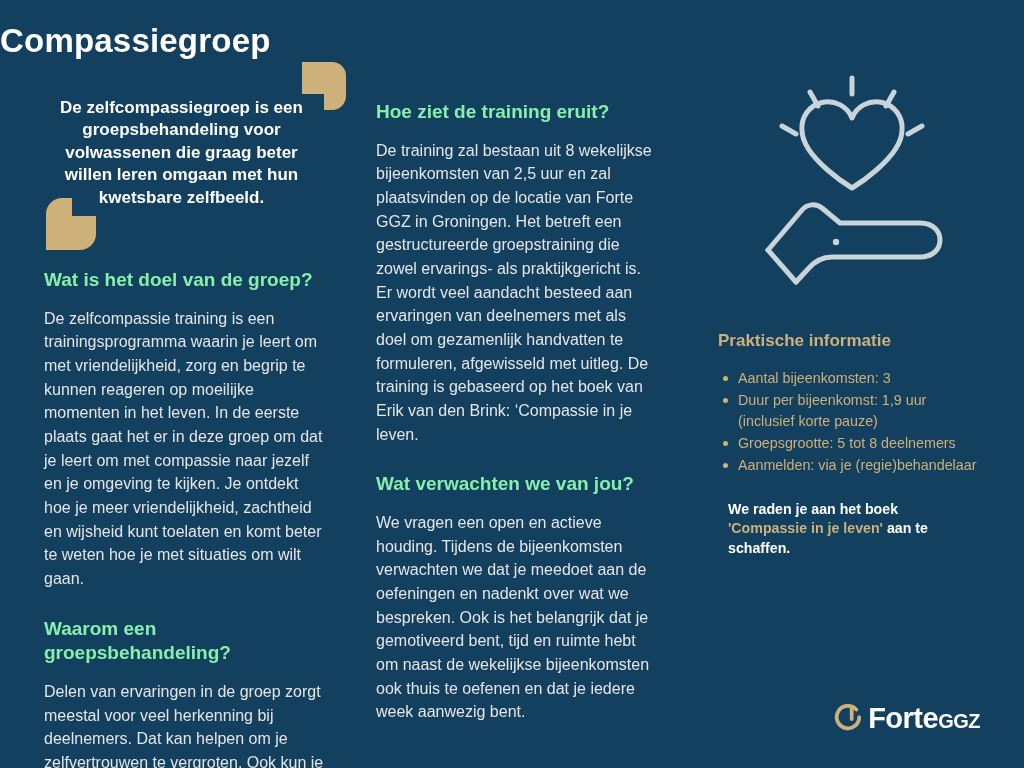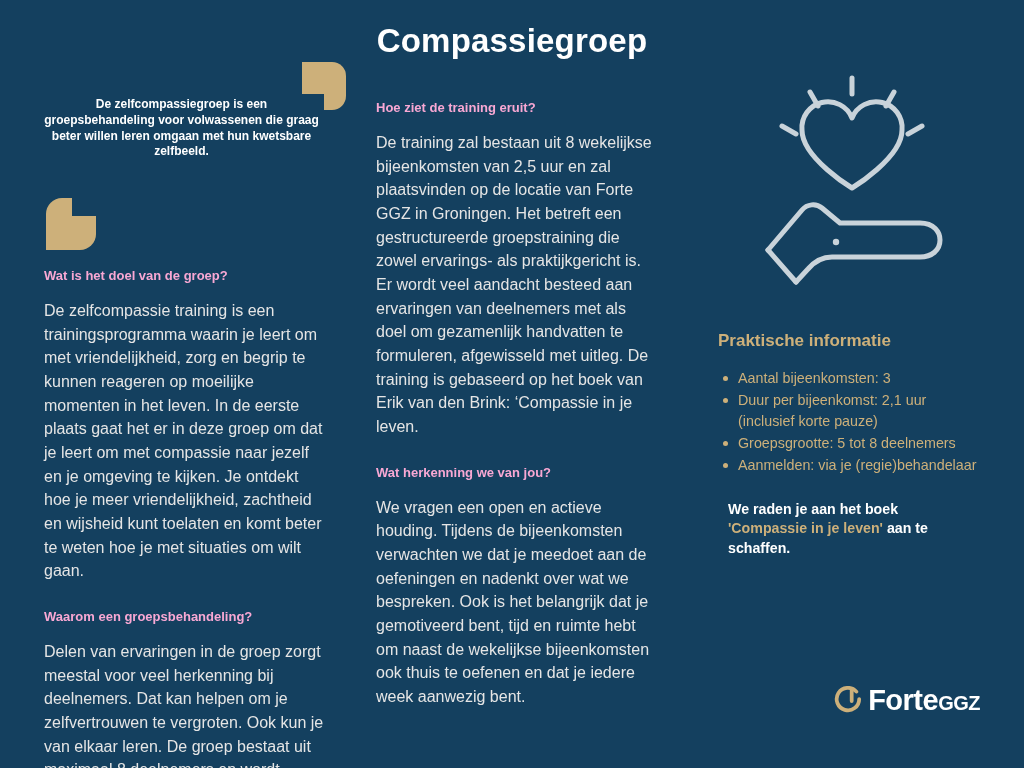--- a/index.html
+++ b/index.html
@@ -13,21 +13,21 @@
     overflow: hidden;
     position: relative;
   }
   .page { position: relative; width: 1024px; height: 768px; }
 
   .title {
     position: absolute;
     top: 22px;
     left: 0;
     width: 1024px;
-    text-align: center;
+    text-align: left;
     font-size: 33px;
     font-weight: bold;
     color: #ffffff;
     letter-spacing: 0.2px;
   }
 
   
   .quote-shape-top {
     position: absolute;
     left: 302px;
@@ -61,21 +61,21 @@
     width: 24px; height: 18px;
     background: #14405f;
   }
 
   .lead {
     position: absolute;
     left: 44px;
     top: 97px;
     width: 275px;
     text-align: center;
-    font-size: 12px;
+    font-size: 17px;
     font-weight: bold;
     line-height: 1.32;
     color: #ffffff;
   }
 
   .col-left {
     position: absolute;
     left: 44px;
     top: 268px;
     width: 280px;
@@ -88,23 +88,23 @@
   }
   .col-right {
     position: absolute;
     left: 718px;
     top: 330px;
     width: 268px;
   }
 
   h2.section {
     margin: 0 0 14px 0;
-    font-size: 13px;
-    font-weight: bold;
-    color: #f9a8d4;
+    font-size: 19px;
+    font-weight: bold;
+    color: #86efac;
     line-height: 1.3;
   }
   h2.section.big {
     font-size: 17px;
     color: #cdb07a;
     margin-bottom: 16px;
   }
   p.body {
     margin: 0 0 26px 0;
     font-size: 16px;
@@ -153,21 +153,21 @@
     position: absolute;
     left: 744px;
     top: 60px;
     width: 230px;
     height: 230px;
   }
 
   .logo {
     position: absolute;
     right: 44px;
-    bottom: 51px;
+    bottom: 33px;
     display: flex;
     align-items: center;
     gap: 6px;
   }
   .logo-mark { width: 30px; height: 30px; }
   .logo-text {
     font-size: 29px;
     font-weight: bold;
     color: #ffffff;
     letter-spacing: -0.5px;
@@ -189,21 +189,21 @@
   <div class="col-left">
     <h2 class="section">Wat is het doel van de groep?</h2>
     <p class="body">De zelfcompassie training is een trainingsprogramma waarin je leert om met vriendelijkheid, zorg en begrip te kunnen reageren op moeilijke momenten in het leven. In de eerste plaats gaat het er in deze groep om dat je leert om met compassie naar jezelf en je omgeving te kijken. Je ontdekt hoe je meer vriendelijkheid, zachtheid en wijsheid kunt toelaten en komt beter te weten hoe je met situaties om wilt gaan.</p>
     <h2 class="section">Waarom een groepsbehandeling?</h2>
     <p class="body">Delen van ervaringen in de groep zorgt meestal voor veel herkenning bij deelnemers. Dat kan helpen om je zelfvertrouwen te vergroten. Ook kun je van elkaar leren. De groep bestaat uit maximaal 8 deelnemers en wordt gegeven door 2 behandelaren.</p>
   </div>
 
   <div class="col-mid">
     <h2 class="section">Hoe ziet de training eruit?</h2>
     <p class="body">De training zal bestaan uit 8 wekelijkse bijeenkomsten van 2,5 uur en zal plaatsvinden op de locatie van Forte GGZ in Groningen. Het betreft een gestructureerde groepstraining die zowel ervarings- als praktijkgericht is. Er wordt veel aandacht besteed aan ervaringen van deelnemers met als doel om gezamenlijk handvatten te formuleren, afgewisseld met uitleg. De training is gebaseerd op het boek van Erik van den Brink: ‘Compassie in je leven.</p>
-    <h2 class="section">Wat herkenning we van jou?</h2>
+    <h2 class="section">Wat verwachten we van jou?</h2>
     <p class="body">We vragen een open en actieve houding. Tijdens de bijeenkomsten verwachten we dat je meedoet aan de oefeningen en nadenkt over wat we bespreken. Ook is het belangrijk dat je gemotiveerd bent, tijd en ruimte hebt om naast de wekelijkse bijeenkomsten ook thuis te oefenen en dat je iedere week aanwezig bent.</p>
   </div>
 
   <svg class="hand-illustration" viewBox="0 0 230 230" aria-hidden="true">
     <g fill="none" stroke="#c9d3da" stroke-width="5" stroke-linecap="round" stroke-linejoin="round">
 
       <line x1="108" y1="18" x2="108" y2="34"></line>
       <line x1="66" y1="32" x2="74" y2="46"></line>
       <line x1="150" y1="32" x2="142" y2="46"></line>
       <line x1="38" y1="66" x2="52" y2="74"></line>
@@ -227,21 +227,21 @@
                L 52 222"></path>
       <path d="M24 190 L 52 222"></path>
       <circle cx="92" cy="182" r="3.2" fill="#c9d3da" stroke="none"></circle>
     </g>
   </svg>
 
   <div class="col-right">
     <h2 class="section big">Praktische informatie</h2>
     <ul class="info">
       <li>Aantal bijeenkomsten: 3</li>
-      <li>Duur per bijeenkomst: 2,1 uur (inclusief korte pauze)</li>
+      <li>Duur per bijeenkomst: 1,9 uur (inclusief korte pauze)</li>
       <li>Groepsgrootte: 5 tot 8 deelnemers</li>
       <li>Aanmelden: via je (regie)behandelaar</li>
     </ul>
     <div class="note">
       <span>We raden je aan het boek</span>
       <span class="accent">'Compassie in je leven'</span>
       <span>aan te schaffen.</span>
     </div>
   </div>
 

